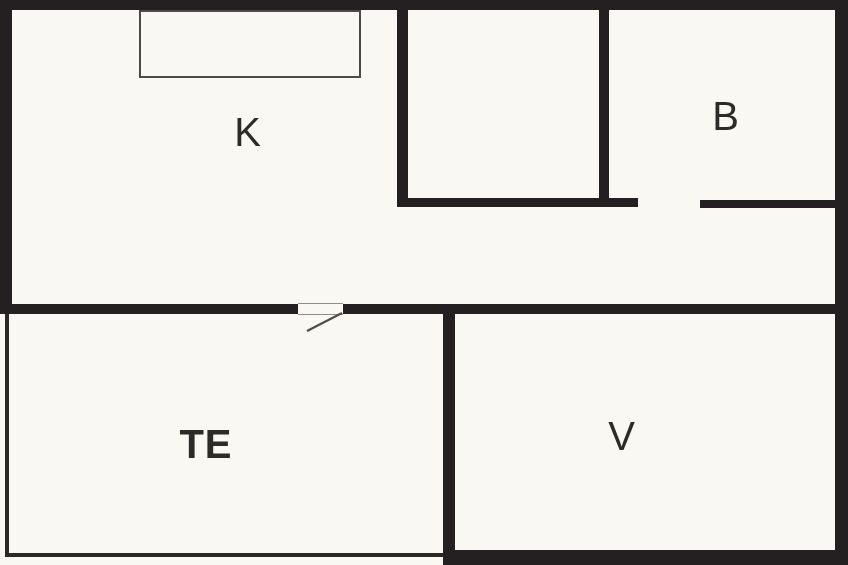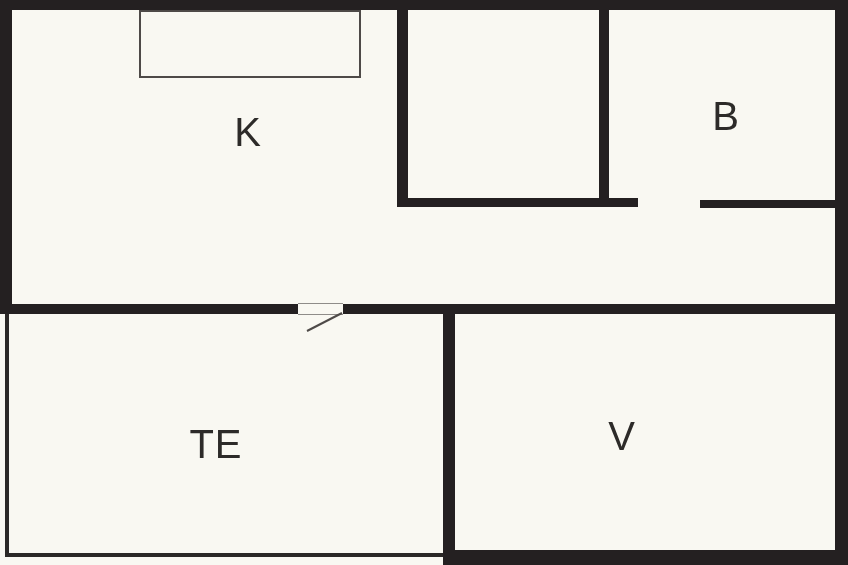--- a/index.html
+++ b/index.html
@@ -27,21 +27,21 @@
   .room-label{
     position:absolute;
     transform:translate(-50%,-50%);
     font-size:40px;
     color:#2d2b29;
     letter-spacing:1px;
     white-space:nowrap;
   }
   .lbl-k{left:248px;top:132px;}
   .lbl-b{left:726px;top:116px;}
-  .lbl-te{left:216px;top:444px;}
+  .lbl-te{left:206px;top:444px;font-weight:bold;}
   .lbl-v{left:622px;top:436px;}
 </style>
 </head>
 <body>
 
 <div class="plan">
 
   <div class="wall" style="left:0;top:0;width:848px;height:10px;"></div>
   <div class="wall" style="left:0;top:0;width:12px;height:314px;"></div>
   <div class="wall" style="left:835px;top:0;width:13px;height:565px;"></div>

